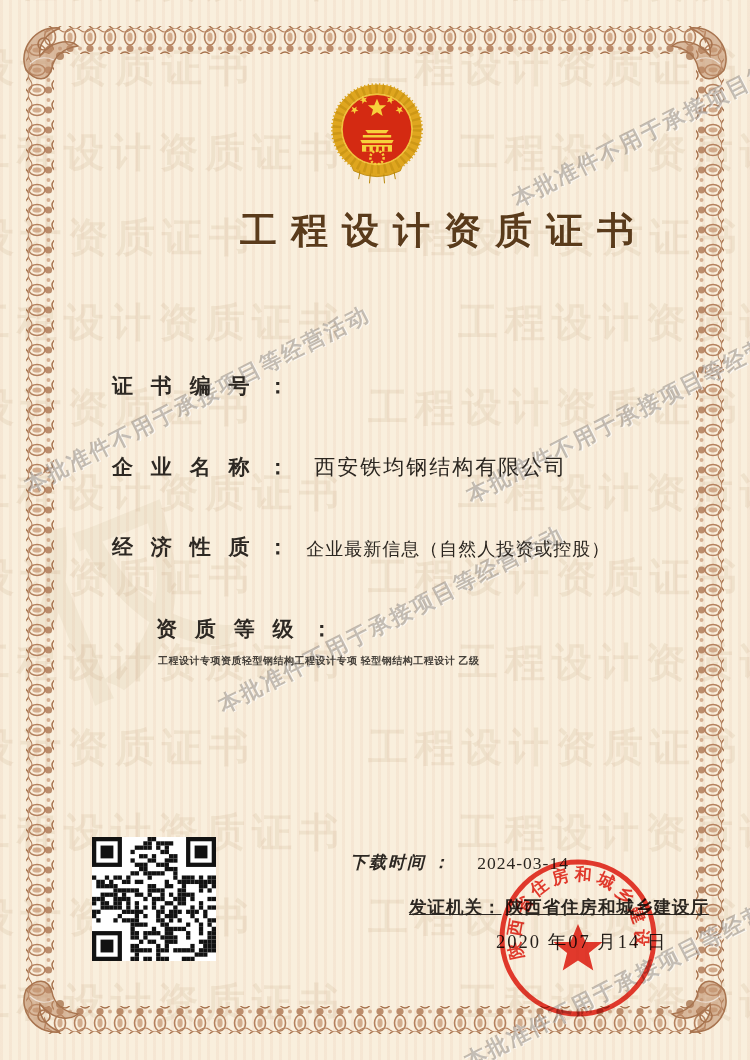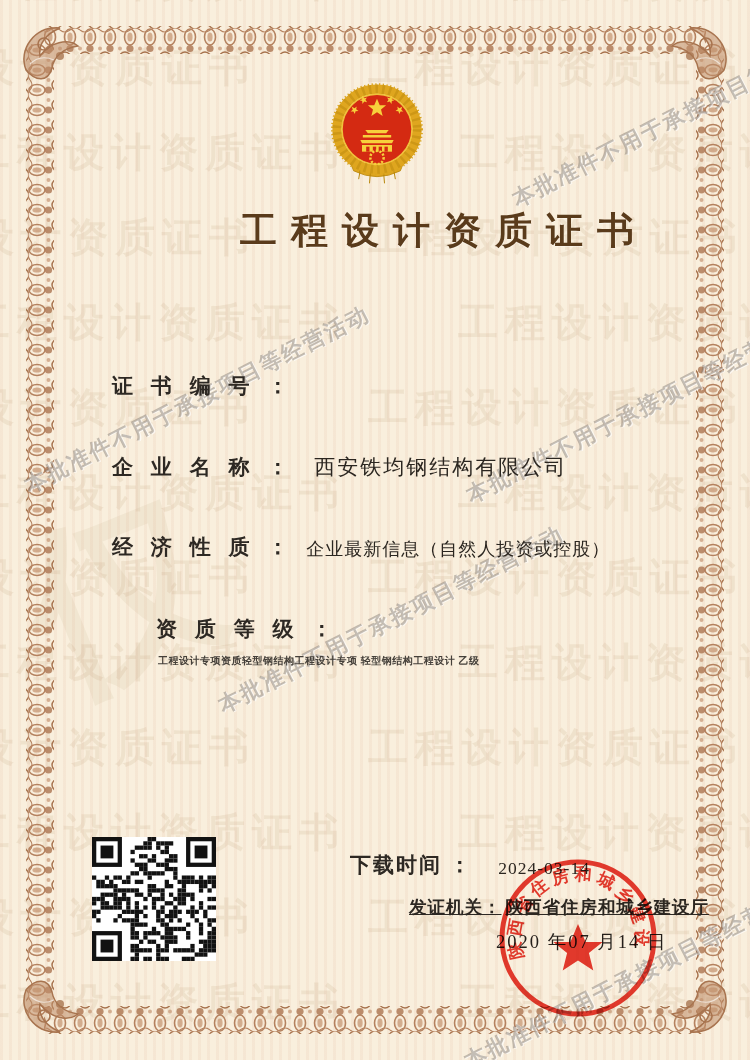--- a/index.html
+++ b/index.html
@@ -35,21 +35,21 @@
   .row-company{left:112px;top:453px;gap:20px;}
   .row-company .fvalue{font-size:21px;letter-spacing:2px;}
   .row-econ{left:112px;top:533px;gap:12px;}
   .row-econ .fvalue{font-size:18px;letter-spacing:1px;}
   .row-grade{left:112px;top:615px;margin-left:44px;}
   .qual-line{left:158px;top:654px;font-size:10px;font-weight:700;color:#45403a;letter-spacing:.5px;}
   .row-valid{left:101px;top:797px;gap:20px;}
   .row-valid .flabel{font-size:19px;letter-spacing:2px;margin-top:39px;}
   .row-valid .fvalue{font-size:18px;letter-spacing:2px;}
   .row-download{left:350px;top:851px;gap:26px;}
-  .row-download .flabel{font-size:21px;letter-spacing:2px;font-family:"Liberation Serif",serif;}
+  .row-download .flabel{font-size:17px;letter-spacing:2px;font-family:"Liberation Serif",serif;font-style:italic;}
   .row-download .fvalue{font-size:17.5px;letter-spacing:1px;}
   .row-issuer{left:409px;top:895px;gap:4px;text-decoration:underline;}
   .row-issuer .flabel{font-size:17.5px;letter-spacing:1px;}
   .row-issuer .fvalue{font-size:17.5px;font-weight:700;letter-spacing:1px;}
   .issue-date{left:496px;top:929px;font-size:18.5px;font-family:"Liberation Serif",serif;
     letter-spacing:2px;color:#241f1a;}
   
   .qr{left:92px;top:837px;width:124px;height:124px;background:#fff;padding:0;}
   .qr svg{display:block;width:124px;height:124px;}
   .qr-caption{left:44px;top:956px;width:222px;text-align:center;font-weight:700;

